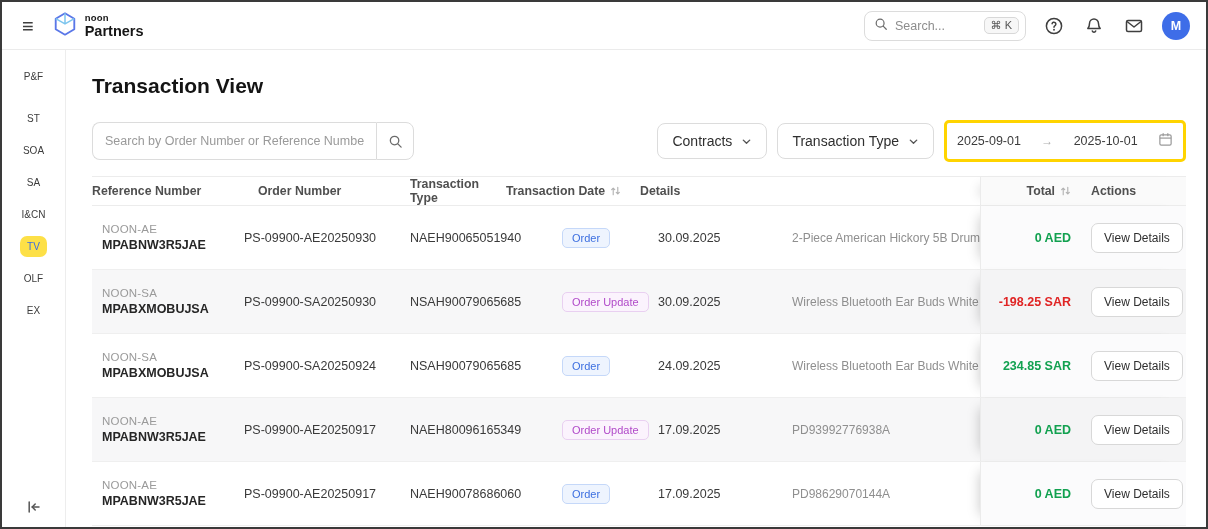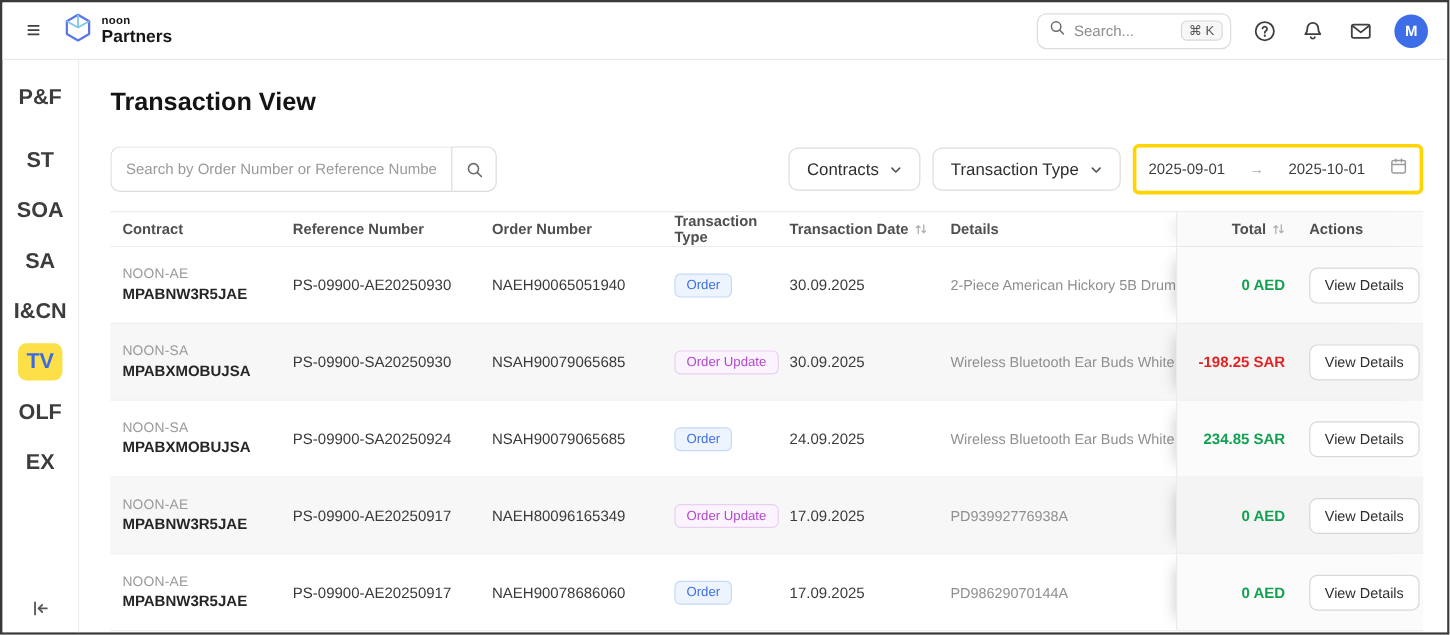--- a/index.html
+++ b/index.html
@@ -57,21 +57,21 @@
   .body-row { flex: 1; display: flex; min-height: 0; }
 
   .sidebar {
     width: 64px; flex: 0 0 64px;
     border-right: 1px solid #ededed;
     padding-top: 16px;
     display: flex; flex-direction: column; align-items: center; gap: 11px;
     position: relative;
   }
   .sb-item {
-    font-size: 18px; font-weight: 700; color: #3c3c3c;
+    font-size: 10px; font-weight: 400; color: #3c3c3c;
     padding: 5px 7px; border-radius: 7px; cursor: pointer; text-align: right;
   }
   .sb-item:first-child { margin-bottom: 10px; }
   .sb-item[data-active="true"] { color: #3b6be4; background: #fde047; }
   .sb-collapse {
     position: absolute; bottom: 12px; left: 0; right: 0;
     display: flex; justify-content: center;
     background: none; border: none; cursor: pointer;
   }
 
@@ -284,21 +284,20 @@
                   <line x1="5.5" y1="1.8" x2="5.5" y2="4" stroke="#9a9a9a" stroke-width="1.3" stroke-linecap="round"></line>
                   <line x1="10.5" y1="1.8" x2="10.5" y2="4" stroke="#9a9a9a" stroke-width="1.3" stroke-linecap="round"></line>
                 </svg>
             </span>
           </div>
         </div>
       </div>
 
       <div class="table">
         <div class="t-head">
-          <div class="th c-contract">Contract</div>
           <div class="th c-ref">Reference Number</div>
           <div class="th c-order">Order Number</div>
           <div class="th c-type">Transaction Type</div>
           <div class="th c-date">
             <span>Transaction Date</span>
             <svg width="11" height="12" viewBox="0 0 12 12">
                 <path d="M3.5 10V2.8M1.8 4.5L3.5 2.8l1.7 1.7" fill="none" stroke="#b0b0b0" stroke-width="1.2" stroke-linecap="round" stroke-linejoin="round"></path>
                 <path d="M8.5 2v7.2M6.8 7.5l1.7 1.7 1.7-1.7" fill="none" stroke="#b0b0b0" stroke-width="1.2" stroke-linecap="round" stroke-linejoin="round"></path>
               </svg>
           </div>

